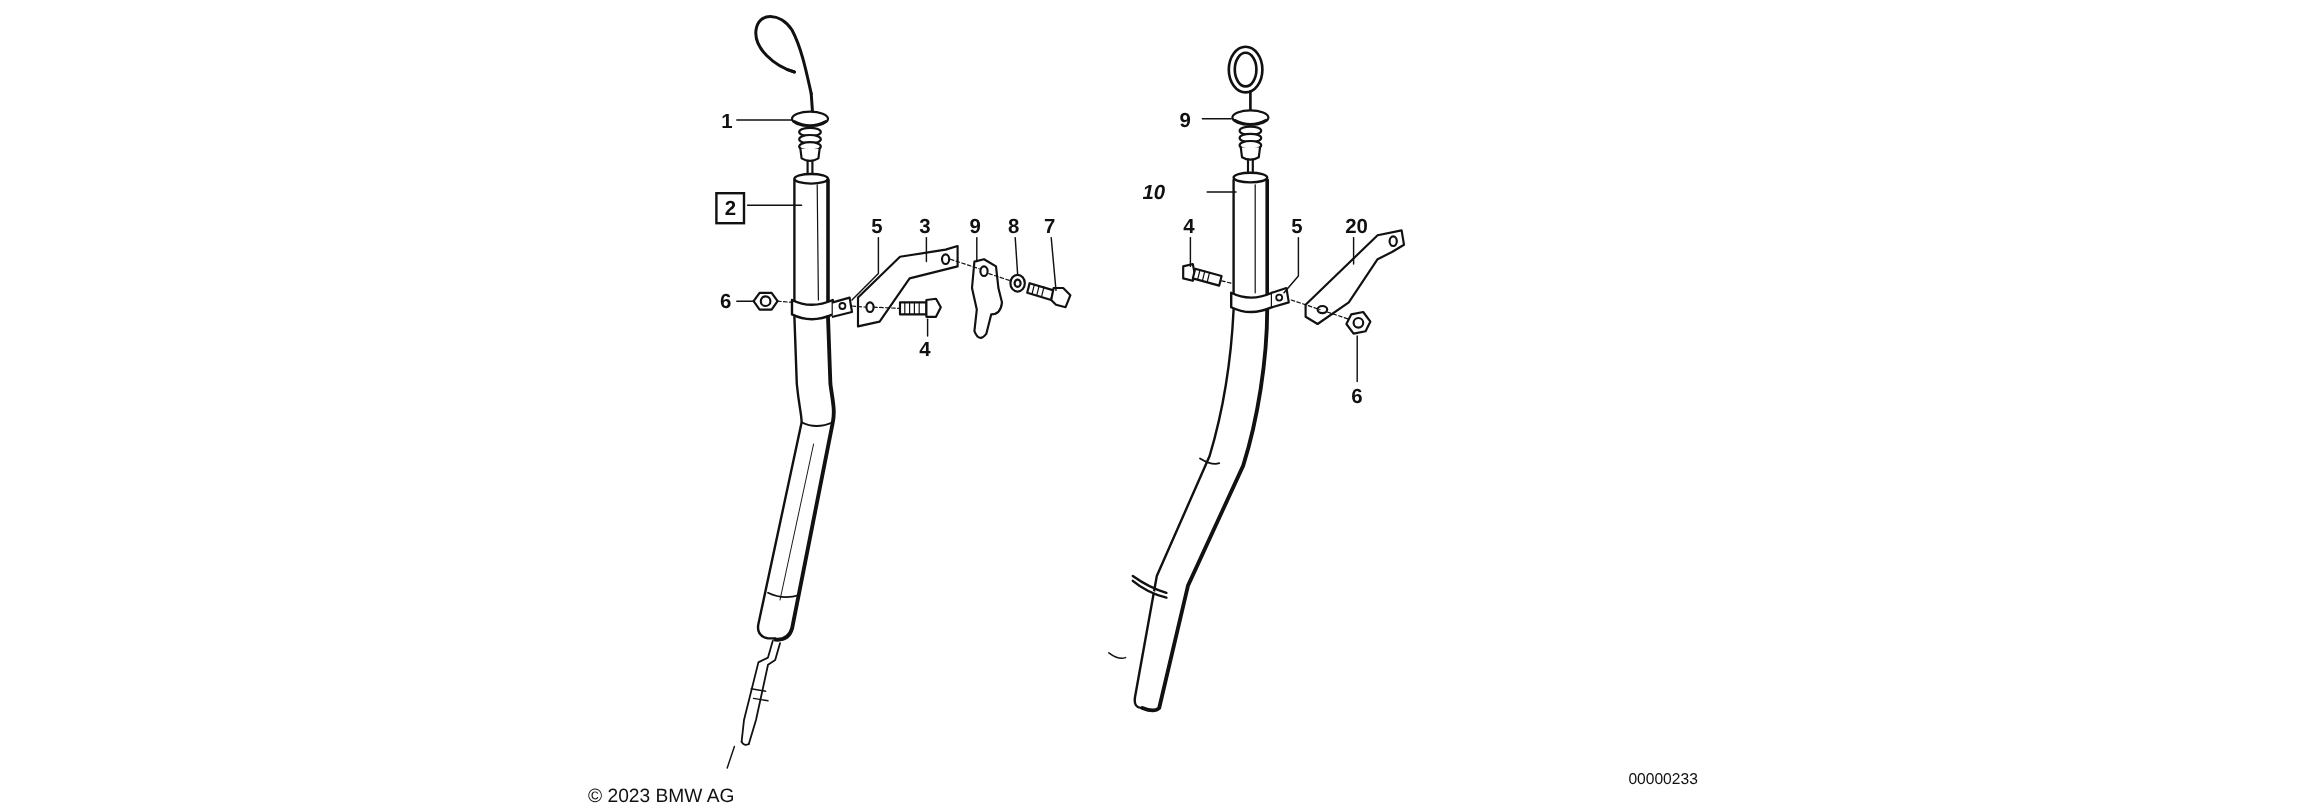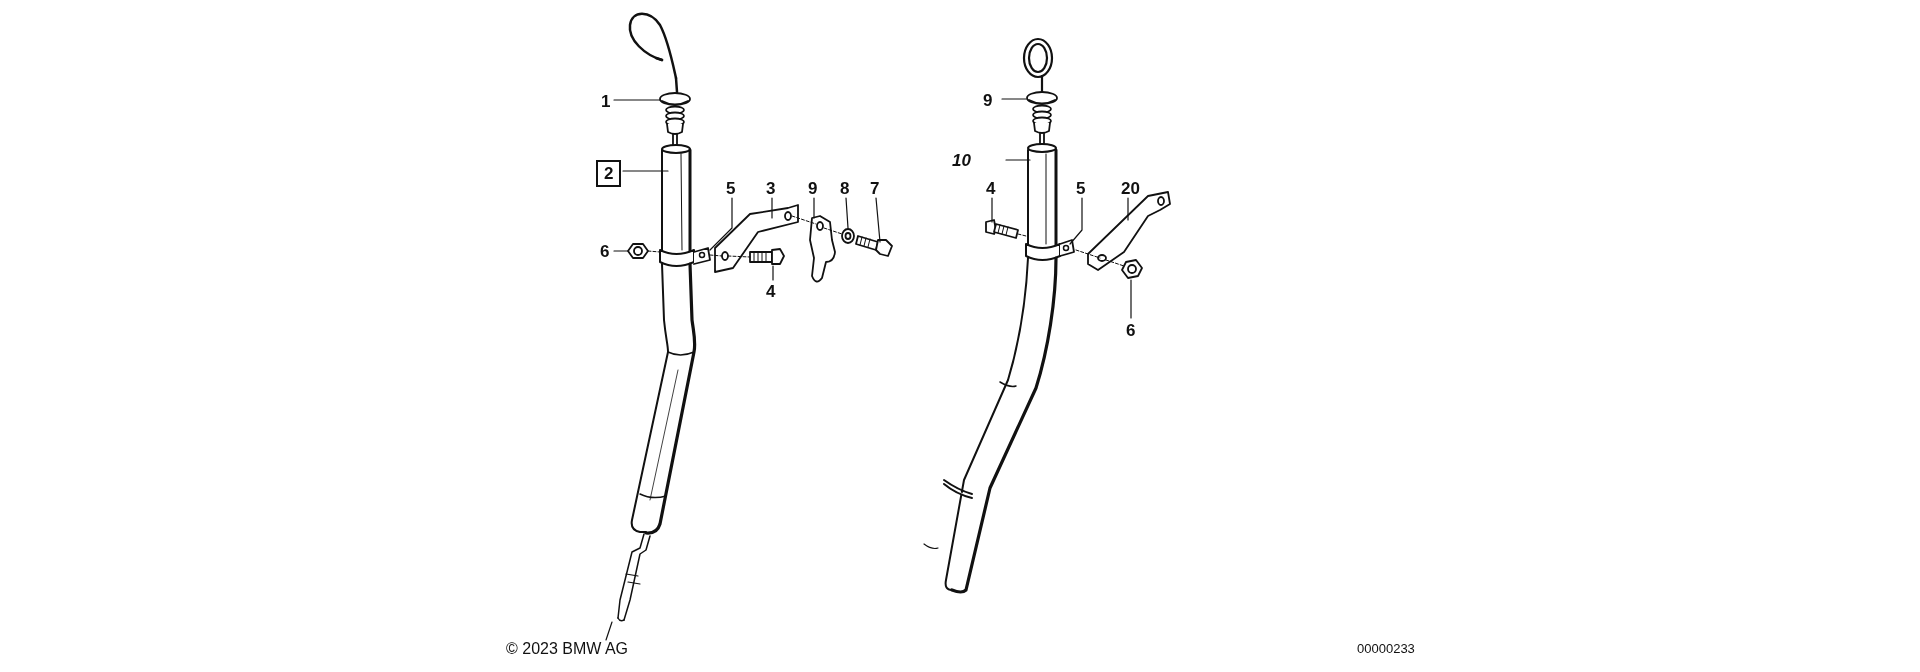--- a/index.html
+++ b/index.html
@@ -3,21 +3,21 @@
 <meta charset="utf-8">
 <style>
   html, body { margin:0; padding:0; background:#ffffff; }
   body { width:1920px; height:672px; position:relative; overflow:hidden;
          font-family:"Liberation Sans", sans-serif; color:#111; }
   #diagram { position:absolute; left:0; top:0; width:1920px; height:672px; }
   .callout { position:absolute; font-weight:bold; font-size:17px; line-height:17px;
              font-family:"Liberation Sans", sans-serif; color:#111; }
   .callout.boxed { border:2px solid #111; padding:3px 6px; background:#fff; }
   .footer { position:absolute; font-family:"Liberation Sans", sans-serif; color:#111; }
-  #copyright { left:490px; top:640px; font-size:16px;margin-left:16px; }
+  #copyright { left:490px; top:655px; font-size:16px; }
   #diagram-id { left:1357px; top:617px; font-size:13px;margin-top:24px; }
 </style>
 </head>
 <body>
 
 <svg id="diagram" viewBox="0 0 1920 672" xmlns="http://www.w3.org/2000/svg">
   <g fill="none" stroke="#111" stroke-linecap="round" stroke-linejoin="round">
 
     <g>
       <path d="M676,78 C672,60 668,40 660,25 C650,10 632,10 630,25 C628,40 645,55 662,60" stroke-width="2.5"></path>

